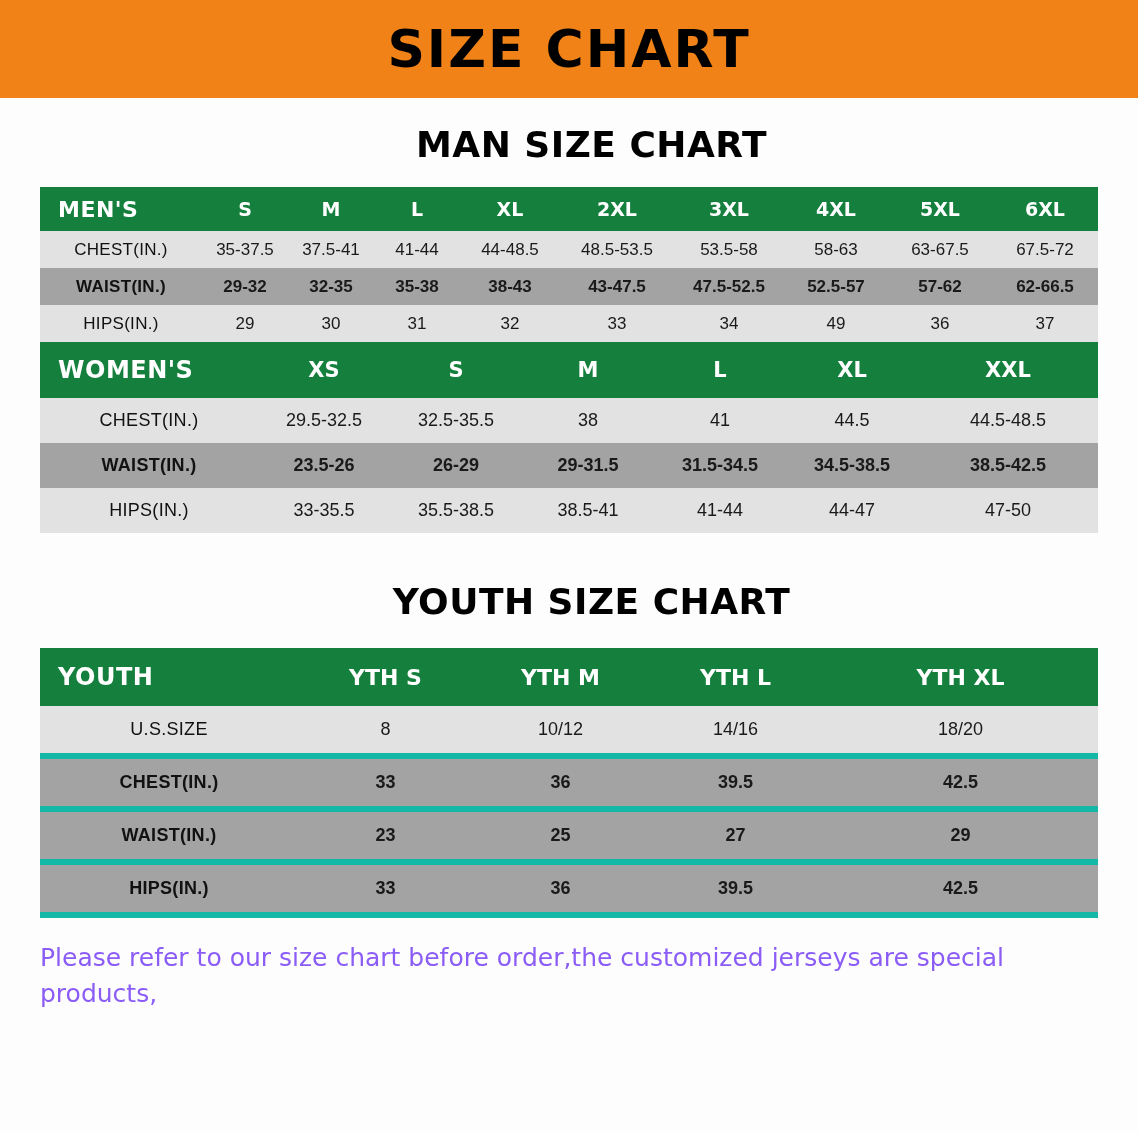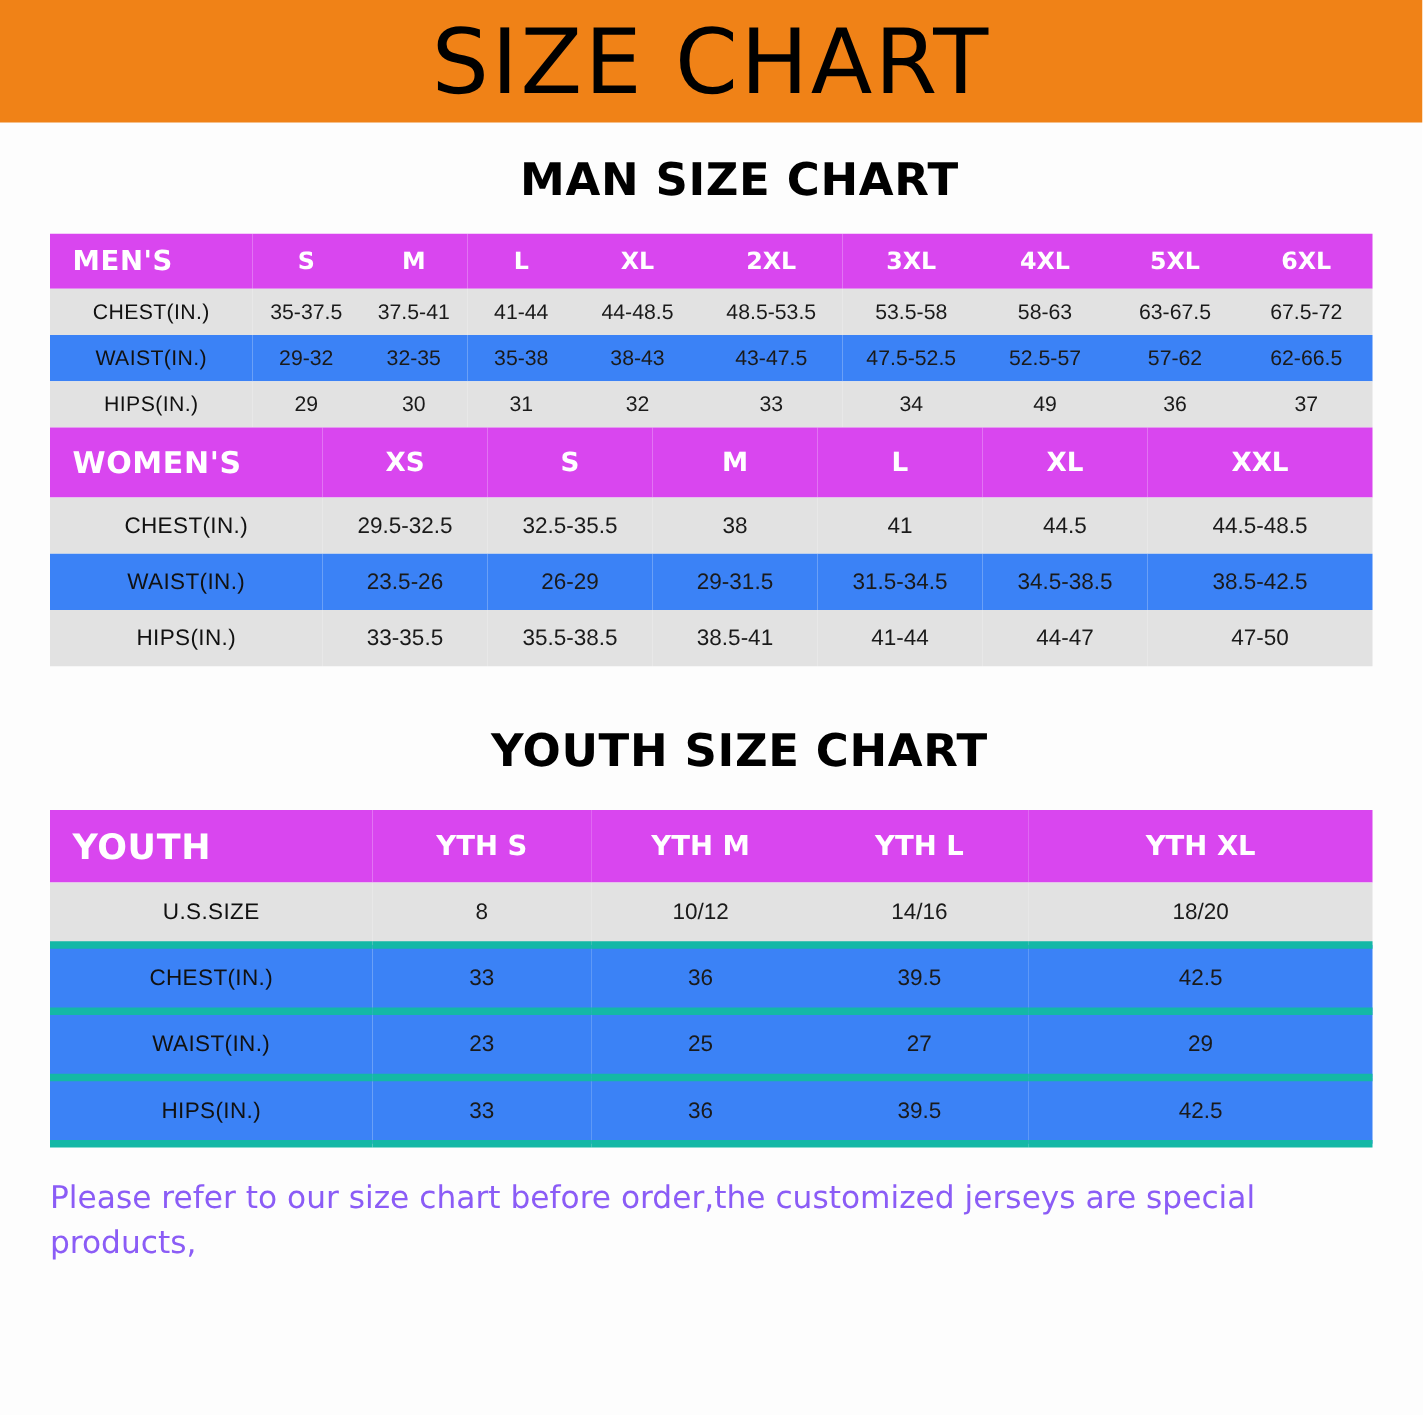--- a/index.html
+++ b/index.html
@@ -23,22 +23,22 @@
   
   .banner {
     background: #f08217;
     height: 98px;
     display: flex;
     align-items: center;
     justify-content: center;
   }
   .banner-title {
     font-family: "DejaVu Sans", sans-serif;
-    font-weight: normal;
-    font-size: 72px;
+    font-weight: bold;
+    font-size: 52px;
     letter-spacing: 2px;
     color: #000000;
     line-height: 1;
   }
   
   .section-title {
     text-align: center;
     font-family: "DejaVu Sans", sans-serif;
     font-weight: bold;
     font-size: 36px;
@@ -53,21 +53,21 @@
   
   table {
     border-collapse: collapse;
     margin: 0 auto;
     table-layout: fixed;
   }
   .chart-table {
     width: 1058px;
   }
   .chart-table thead th {
-    background: #d946ef;
+    background: #15803d;
     color: #ffffff;
     font-family: "DejaVu Sans", sans-serif;
     font-weight: bold;
     padding: 0;
     height: 44px;
     font-size: 19px;
     text-align: center;
     vertical-align: middle;
   }
   .chart-table thead th.rowhead {
@@ -85,30 +85,30 @@
     font-family: "Liberation Sans", sans-serif;
   }
   .chart-table tbody td.rowlabel {
     text-align: center;
     font-size: 17px;
     letter-spacing: 0.3px;
     color: #111;
     margin-left: 44px;
   }
   .row-shaded td { background: #e2e2e2; }
-  .row-plain td { background: #3b82f6; }
+  .row-plain td { background: #a3a3a3; font-weight: bold; }
 
   
   #women-table thead th { height: 56px; font-size: 21px; }
   #women-table thead th.rowhead { font-size: 24px; }
   #women-table tbody td { height: 43px; font-size: 18px; }
 
   
   #youth-table thead th { height: 58px; font-size: 22px; }
-  #youth-table thead th.rowhead { font-size: 28px; }
+  #youth-table thead th.rowhead { font-size: 24px; }
   #youth-table tbody td { height: 45px; font-size: 18px; }
   #youth-table tbody tr td { border-bottom: 6px solid #14b8a6; }
 
   
   .note {
     margin: 22px 40px 0 40px;
     color: #8b5cf6;
     font-family: "DejaVu Sans", sans-serif;
     font-size: 25px;
     line-height: 1.45;

